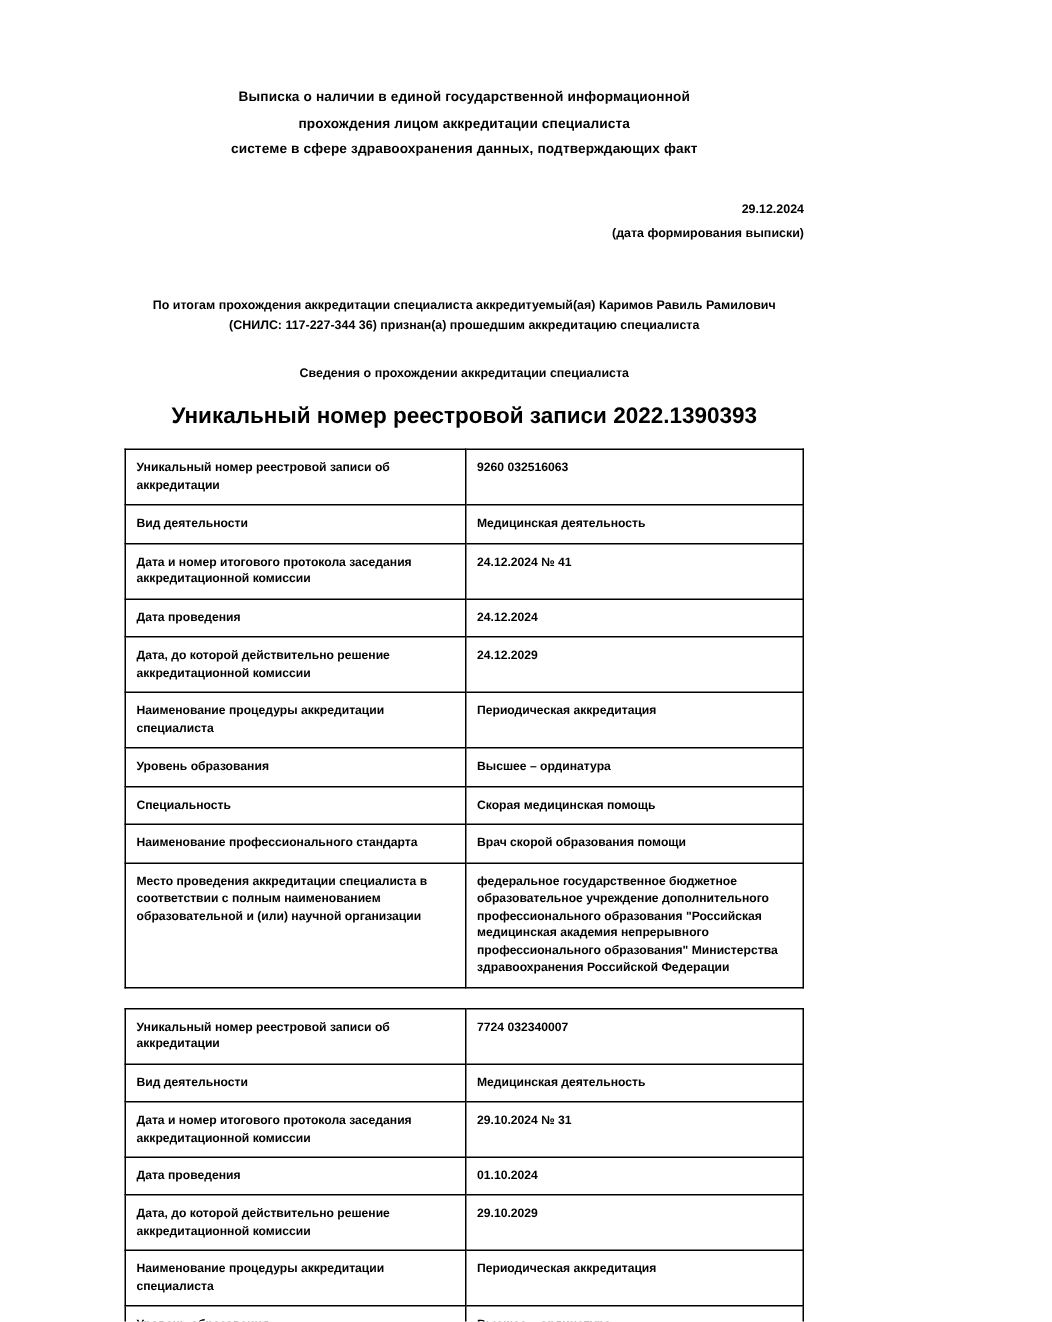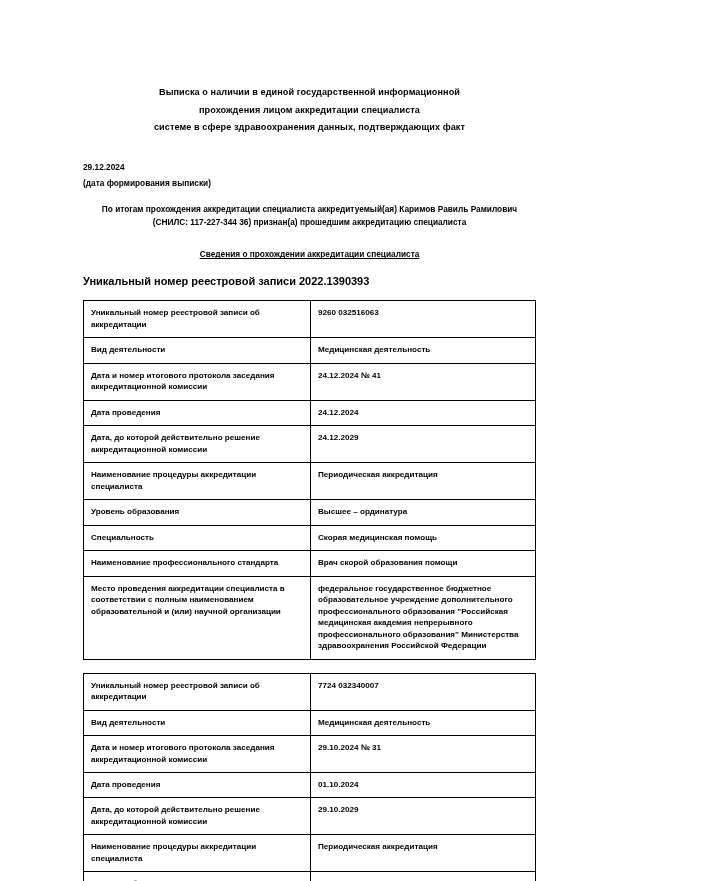--- a/index.html
+++ b/index.html
@@ -13,57 +13,56 @@
     font-family: "Liberation Sans", sans-serif;
     color: #000000;
     font-size: 8.2px;
     -webkit-font-smoothing: antialiased;
   }
   .page {
     position: relative;
     width: 619px;
     height: 881px;
     box-sizing: border-box;
-    padding: 84px 83px 0 83px;
+    padding: 56px 83px 0 83px;
   }
   .doc-title {
     text-align: center;
     font-weight: bold;
     font-size: 9.1px;
     line-height: 1.95;
     letter-spacing: 0.01em;
   }
   .doc-title div { white-space: nowrap; }
   .date-block {
     margin-top: 23px;
-    text-align: left;
+    text-align: right;
     font-weight: bold;
     font-size: 8.3px;
     line-height: 1.85;
   }
   .intro {
-    margin-top: 12px;
+    margin-top: 34px;
     text-align: center;
     font-weight: bold;
     font-size: 8.3px;
     line-height: 1.6;
     padding: 0 4px;
   }
   .section-head {
     margin-top: 20px;
     text-align: center;
     font-weight: bold;
     font-size: 8.3px;
-    text-decoration: underline;
   }
   .record-num {
     margin-top: 16px;
-    text-align: left;
+    text-align: center;
     font-weight: bold;
-    font-size: 11px;
+    font-size: 15px;
   }
   table.reg {
     width: 100%;
     border-collapse: collapse;
     table-layout: fixed;
     margin-top: 13px;
   }
   table.reg.second { margin-top: 13px; }
   table.reg td {
     border: 1px solid #000000;

